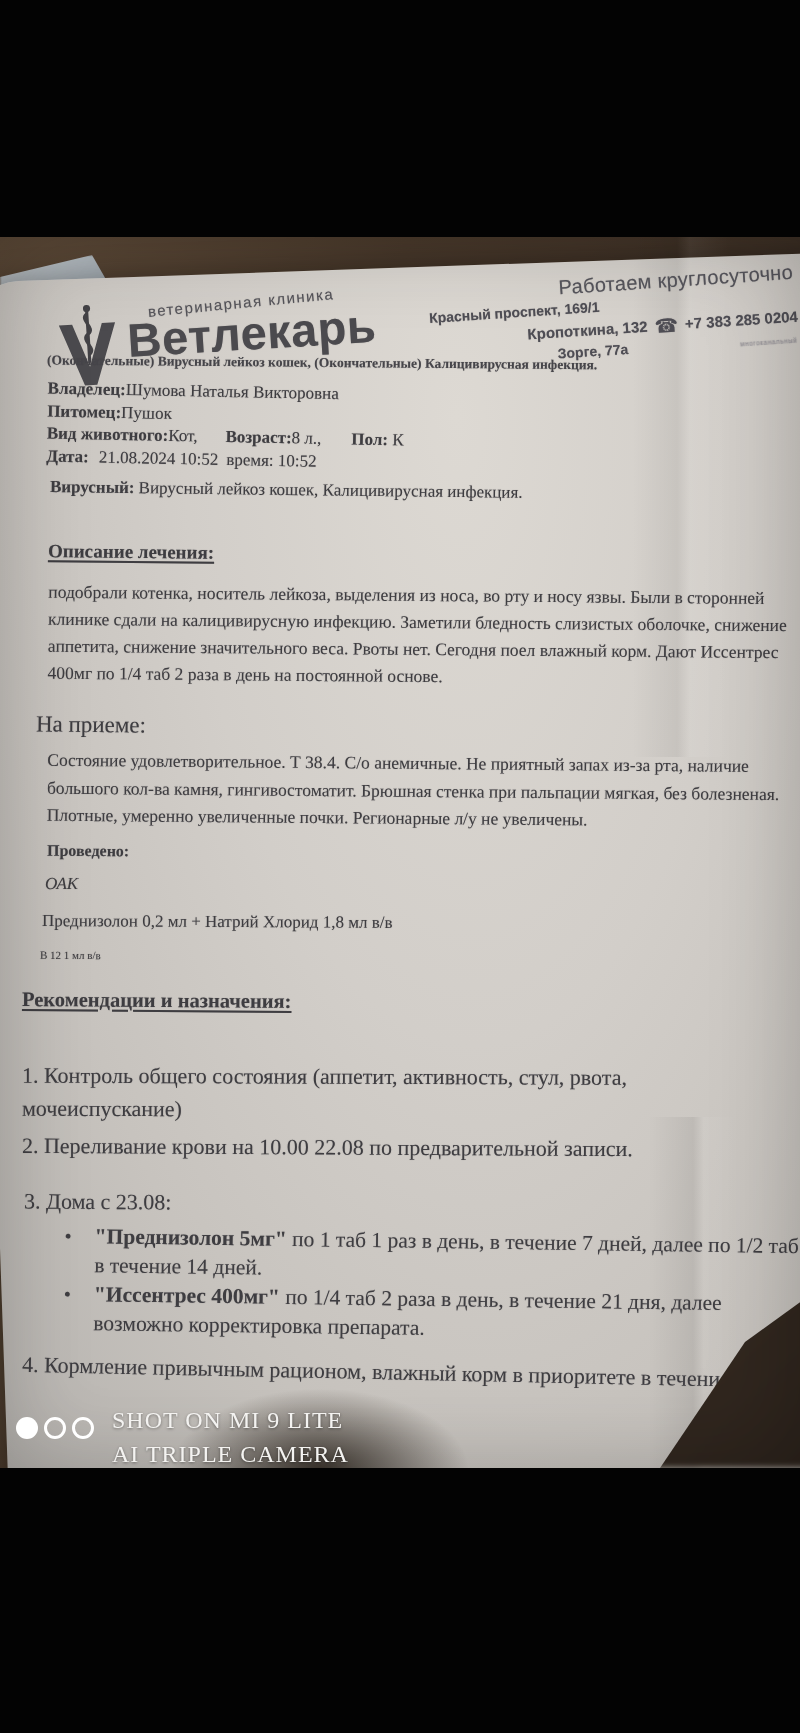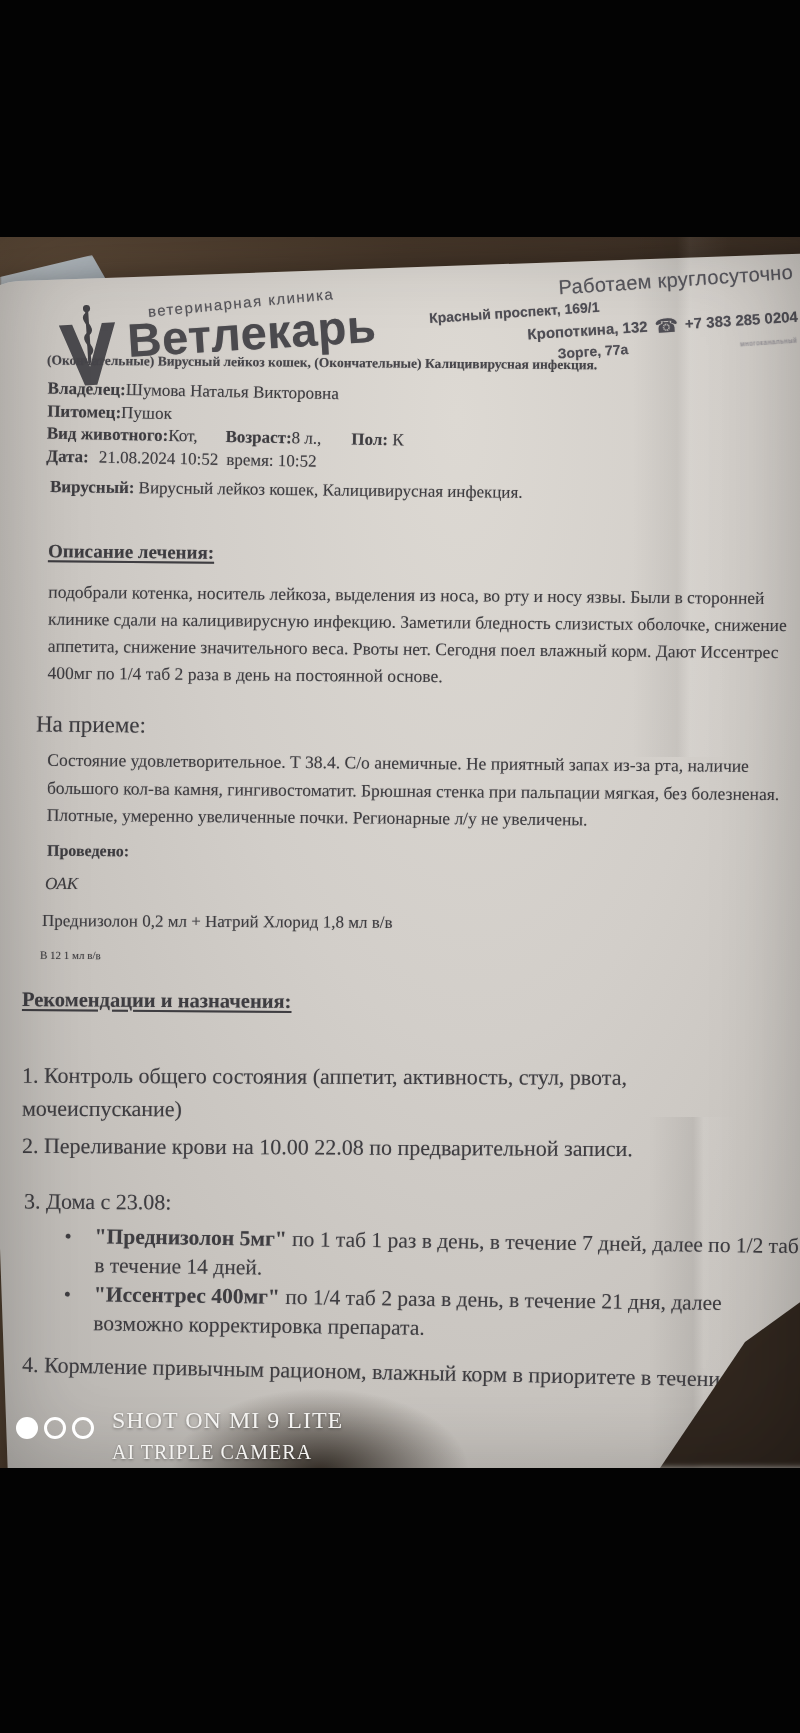--- a/index.html
+++ b/index.html
@@ -79,21 +79,21 @@
   #rec-4{left:22px;top:1117px;width:790px;font-size:22px;line-height:37px;transform:rotate(1.2deg);}
 
   
   #watermark{position:absolute;left:0;top:0;width:679px;height:1231px;pointer-events:none;
              font-family:Liberation Serif, serif;color:#f4f3f1;margin-top:24px;}
   #wm-circles{position:absolute;left:16px;top:1156px;display:flex;gap:6px;}
   .wm-c{width:22px;height:22px;border-radius:50%;box-sizing:border-box;}
   .wm-c.filled{background:#fff;}
   .wm-c.hollow{border:3px solid #fff;}
   #wm-l1{position:absolute;left:112px;top:1146px;font-size:24px;letter-spacing:1px;text-shadow:0 1px 3px rgba(0,0,0,0.4);}
-  #wm-l2{position:absolute;left:112px;top:1180px;font-size:20px;letter-spacing:1px;text-shadow:0 1px 3px rgba(0,0,0,0.4);}
+  #wm-l2{position:absolute;left:112px;top:1180px;font-size:24px;letter-spacing:1px;text-shadow:0 1px 3px rgba(0,0,0,0.4);}
 </style>
 </head>
 <body>
 
 <div id="stage">
   <div id="bar-top" class="bar"></div>
 
   <div id="photo">
     <div id="papers-left"></div>
     <div id="paper"></div>

